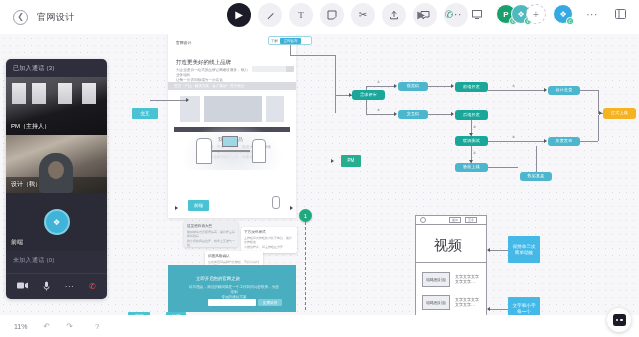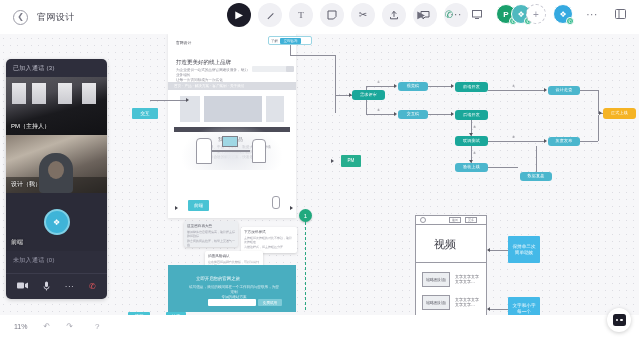--- a/index.html
+++ b/index.html
@@ -188,21 +188,21 @@
 
   
   .wf {
     position: absolute; background: #ffffff; border: 1px solid #9a9aa4;
   }
   .wf-sub { position: absolute; border: 1px solid #9a9aa4; background: #eceef1; }
   .wf-label {
     position: absolute; font-size: 4px; color: #5c5c66; text-align: center;
     line-height: 1.3;
   }
-  .wf-title { position: absolute; font-size: 11px; color: #3a3a44; }
+  .wf-title { position: absolute; font-size: 14px; color: #3a3a44; }
 
   .cursor {
     position: absolute; width: 0; height: 0;
     border-left: 3px solid #44444e; border-top: 2.5px solid transparent;
     border-bottom: 2.5px solid transparent;
   }
 
   
   #bottombar {
     position: absolute; left: 0; bottom: 0; width: 639px; height: 22px;

